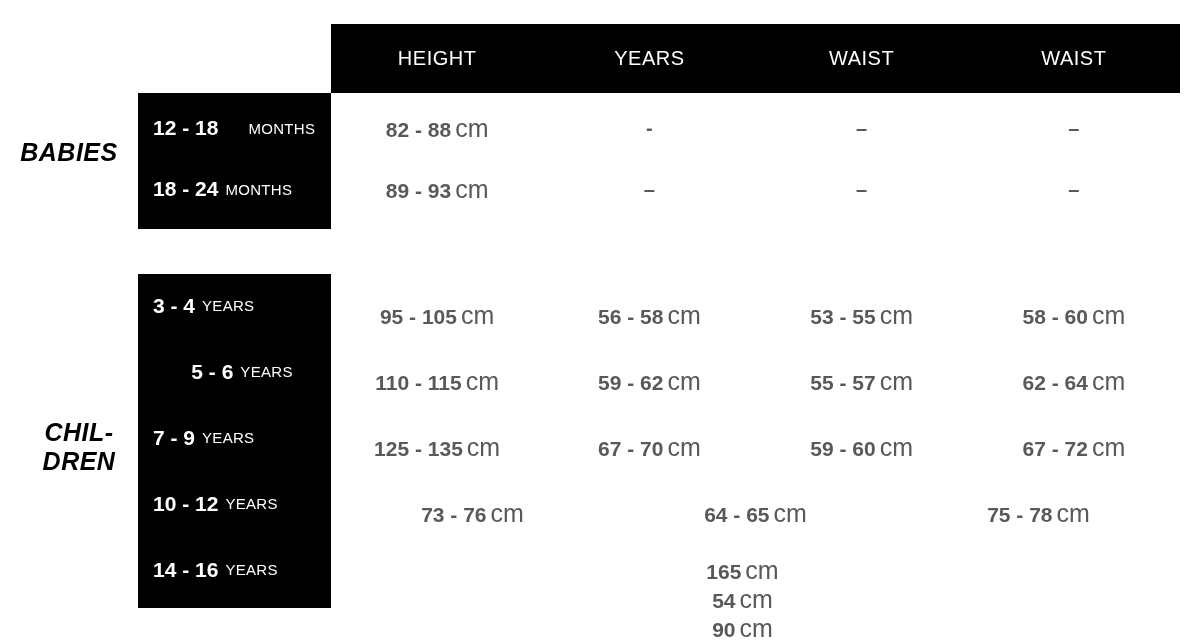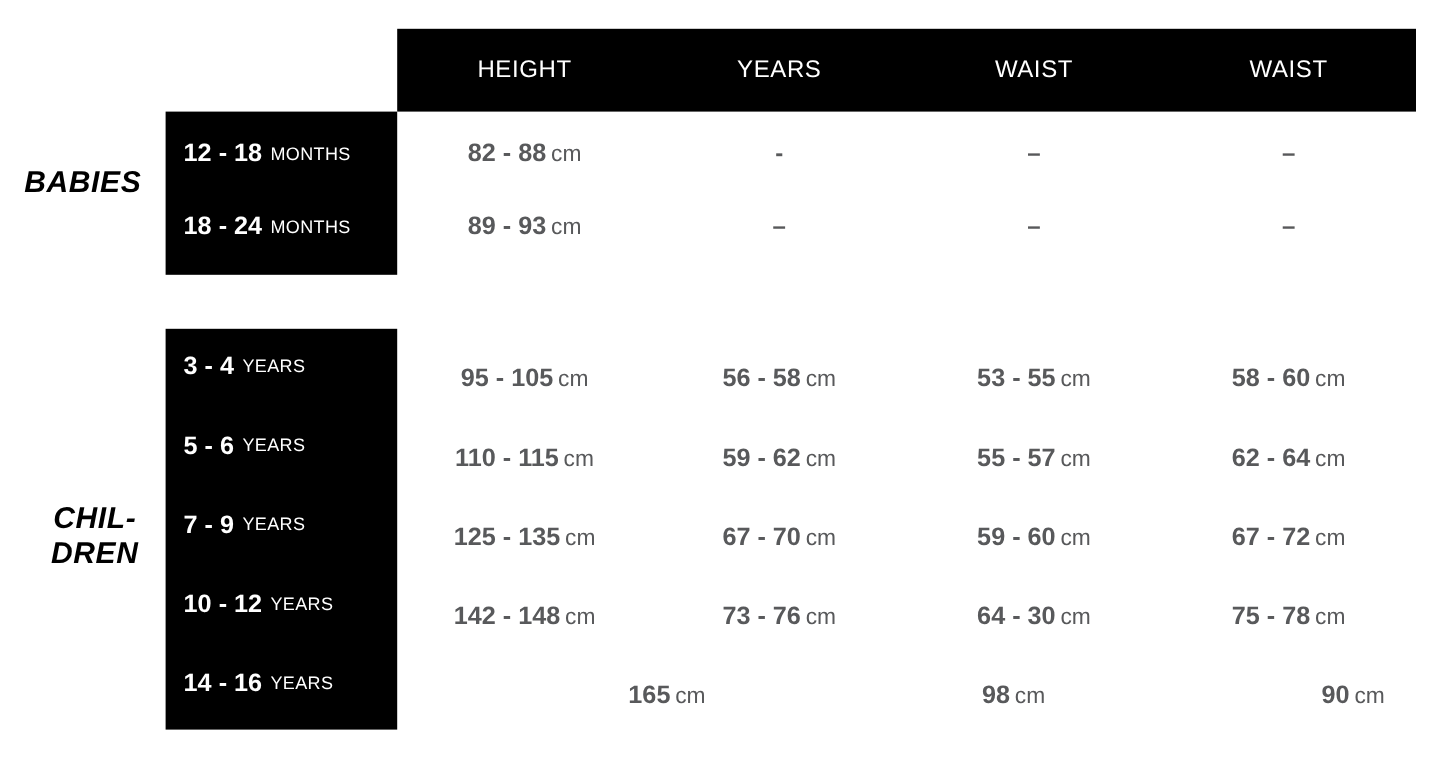--- a/index.html
+++ b/index.html
@@ -121,21 +121,21 @@
   }
   .meas-cell {
     flex: 1 1 0;
     text-align: center;
     font-size: 21px;
     font-weight: bold;
     color: #58595b;
     white-space: nowrap;
   }
   .meas-cell .unit {
-    font-size: 19px;
+    font-size: 25px;
     font-weight: normal;
     margin-left: 4px;
   }
   .meas-cell.dash {
     font-size: 20px;
     font-weight: bold;
     color: #58595b;
   }
   .meas-cell.right {
     text-align: right;
@@ -159,21 +159,21 @@
     <div>BABIES</div>
   </div>
   <div class="group-label children">
     <div>CHIL-</div>
     <div>DREN</div>
   </div>
 
   <div class="age-block babies"></div>
   <div class="age-block children"></div>
 
-  <div class="age-row" style="top:100px;height:56px;">
+  <div class="age-row" style="top:100px;height:56px;gap:23px;">
     <span class="num">12 - 18</span>
     <span class="unit">MONTHS</span>
   </div>
   <div class="age-row" style="top:161px;height:56px;">
     <span class="num">18 - 24</span>
     <span class="unit">MONTHS</span>
   </div>
 
   <div class="meas-row" style="top:100px;height:56px;">
     <div class="meas-cell">
@@ -190,21 +190,21 @@
     </div>
     <div class="meas-cell dash">–</div>
     <div class="meas-cell dash">–</div>
     <div class="meas-cell dash">–</div>
   </div>
 
   <div class="age-row" style="top:282px;height:47px;">
     <span class="num">3 - 4</span>
     <span class="unit">YEARS</span>
   </div>
-  <div class="age-row" style="top:348px;height:47px;">
+  <div class="age-row" style="top:348px;height:47px;justify-content:center;">
     <span class="num">5 - 6</span>
     <span class="unit">YEARS</span>
   </div>
   <div class="age-row" style="top:414px;height:47px;">
     <span class="num">7 - 9</span>
     <span class="unit">YEARS</span>
   </div>
   <div class="age-row" style="top:480px;height:47px;">
     <span class="num">10 - 12</span>
     <span class="unit">YEARS</span>
@@ -254,38 +254,35 @@
     <div class="meas-cell">
       <span>59 - 60</span><span class="unit">cm</span>
     </div>
     <div class="meas-cell">
       <span>67 - 72</span><span class="unit">cm</span>
     </div>
   </div>
 
   <div class="meas-row" style="top:490px;height:47px;">
     <div class="meas-cell">
-      <span>142 - 148</span><span class="unit">cm</span>
-    </div>
-    <div class="meas-cell">
       <span>73 - 76</span><span class="unit">cm</span>
     </div>
     <div class="meas-cell">
-      <span>64 - 30</span><span class="unit">cm</span>
+      <span>64 - 65</span><span class="unit">cm</span>
     </div>
     <div class="meas-cell">
       <span>75 - 78</span><span class="unit">cm</span>
     </div>
   </div>
 
-  <div class="meas-row" style="top:556px;height:47px;">
+  <div class="meas-row" style="top:556px;height:47px;flex-direction:column;">
     <div class="meas-cell right">
       <span>165</span><span class="unit">cm</span>
     </div>
     <div class="meas-cell right">
-      <span>98</span><span class="unit">cm</span>
+      <span>54</span><span class="unit">cm</span>
     </div>
     <div class="meas-cell right">
       <span>90</span><span class="unit">cm</span>
     </div>
   </div>
 
 </div>
 
 </body></html>

